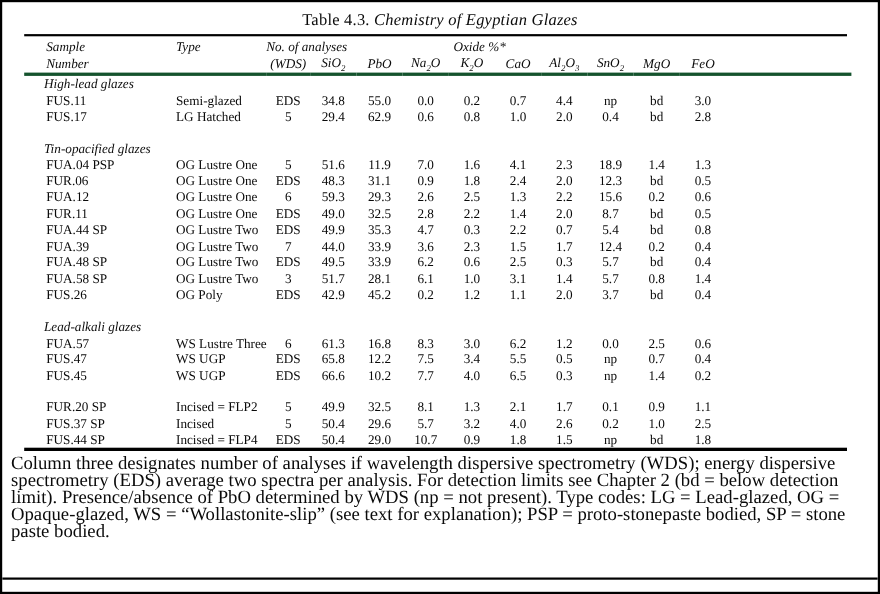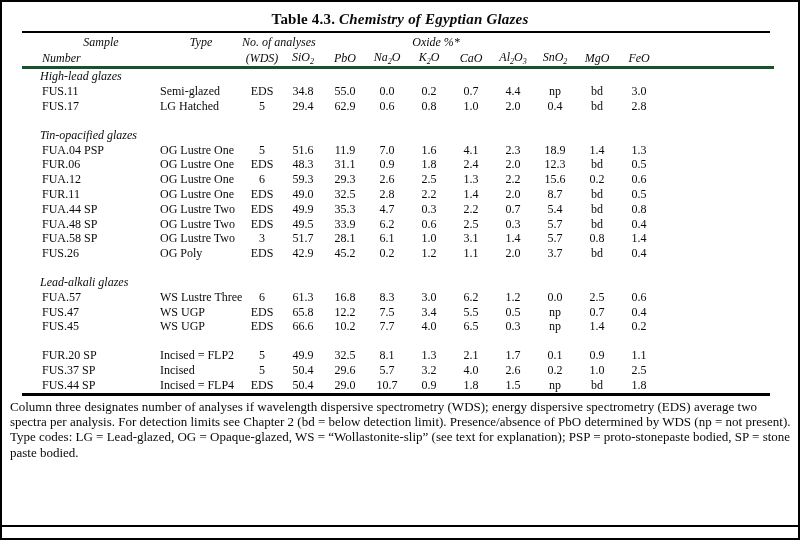--- a/index.html
+++ b/index.html
@@ -4,47 +4,47 @@
 <style>
   html,body{margin:0;padding:0;}
   body{
     width:800px;height:540px;box-sizing:border-box;
     border:2px solid #000;background:#fff;position:relative;
     font-family:"Liberation Serif", serif;color:#0a0a0a;
     overflow:hidden;
   }
   .page{padding-top:7px;}
   .title{
-    text-align:center;font-size:15px;line-height:20px;font-weight:bold;
+    text-align:center;font-size:15px;line-height:20px;font-weight:normal;
     letter-spacing:0.2px;
   }
   .title .t-name{font-style:italic;}
   .rule{height:0;border-top:2.5px solid #000;margin:0 28px 0 20px;}
   .rule-title{margin-top:2px;}
   .rule-foot{border-top:3px solid #000;}
   table.glaze{
     table-layout:fixed;border-collapse:collapse;
     width:752px;margin-left:20px;
     font-size:12px;
   }
   td{padding:0;vertical-align:bottom;white-space:nowrap;overflow:visible;}
   thead td{font-style:italic;}
-  thead tr.hrow1 td{height:17px;text-align:center;}
+  thead tr.hrow1 td{height:17px;}
   thead tr.hrow2 td{height:16px;border-bottom:3px solid #14532d;}
   .c-sample{text-align:left;padding-left:20px;}
   .c-type{text-align:left;}
   .c-wds{text-align:center;}
   .c-ox{text-align:center;}
   .oxide-group-cell{text-align:center;padding-right:70px;}
   tbody td{height:14.8px;line-height:14.8px;font-size:12px;}
   tr.section-row td{font-style:italic;padding-left:18px;}
   tr.spacer td{height:14px;}
   sub{font-size:8px;line-height:1;}
   .footnote{
-    margin:3px 6px 0 8px;font-size:13px;line-height:15.4px;
+    margin:3px 6px 0 8px;font-size:17px;line-height:15.4px;
     text-align:left;white-space:normal;
   }
   .bottom-inner-rule{
     position:absolute;left:0;right:0;top:523px;height:2px;background:#000;
   }
 </style>
 </head>
 <body>
 
 <div class="page">
@@ -205,20 +205,35 @@
           <td class="c-ox">4.7</td>
           <td class="c-ox">0.3</td>
           <td class="c-ox">2.2</td>
           <td class="c-ox">0.7</td>
           <td class="c-ox">5.4</td>
           <td class="c-ox">bd</td>
           <td class="c-ox">0.8</td>
           <td class=""></td>
         </tr>
         <tr>
+          <td class="c-sample">FUA.39</td>
+          <td class="c-type">OG Lustre Two</td>
+          <td class="c-wds">7</td>
+          <td class="c-ox">44.0</td>
+          <td class="c-ox">33.9</td>
+          <td class="c-ox">3.6</td>
+          <td class="c-ox">2.3</td>
+          <td class="c-ox">1.5</td>
+          <td class="c-ox">1.7</td>
+          <td class="c-ox">12.4</td>
+          <td class="c-ox">0.2</td>
+          <td class="c-ox">0.4</td>
+          <td class=""></td>
+        </tr>
+        <tr>
           <td class="c-sample">FUA.48 SP</td>
           <td class="c-type">OG Lustre Two</td>
           <td class="c-wds">EDS</td>
           <td class="c-ox">49.5</td>
           <td class="c-ox">33.9</td>
           <td class="c-ox">6.2</td>
           <td class="c-ox">0.6</td>
           <td class="c-ox">2.5</td>
           <td class="c-ox">0.3</td>
           <td class="c-ox">5.7</td>

